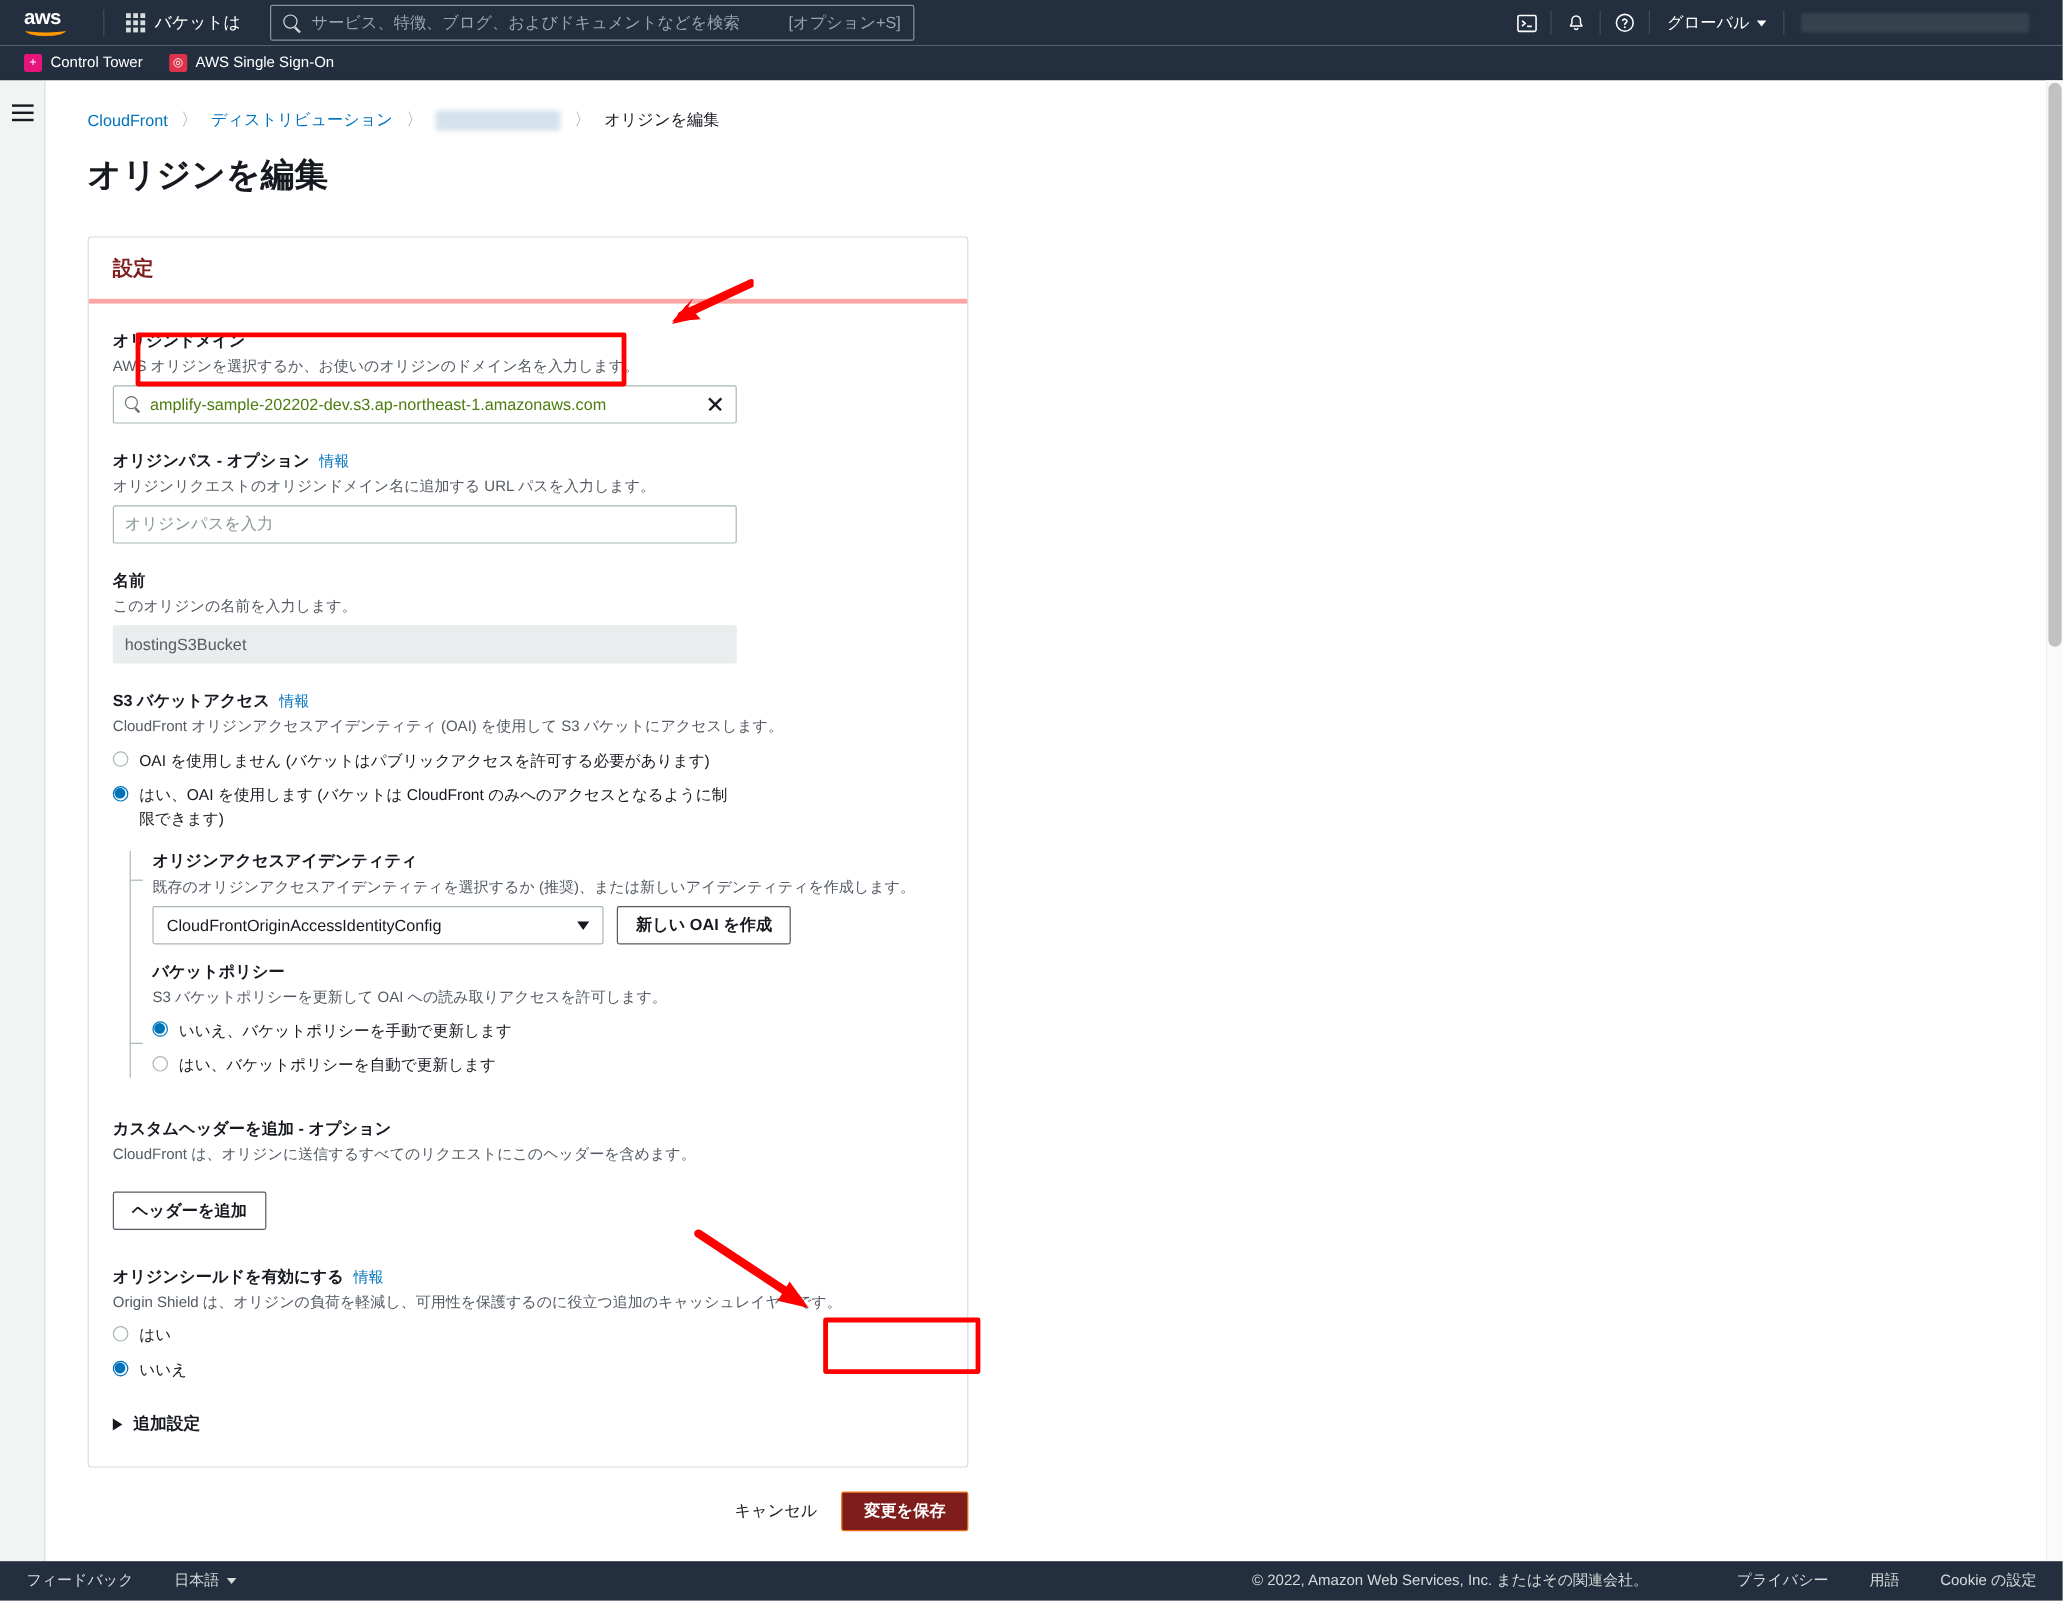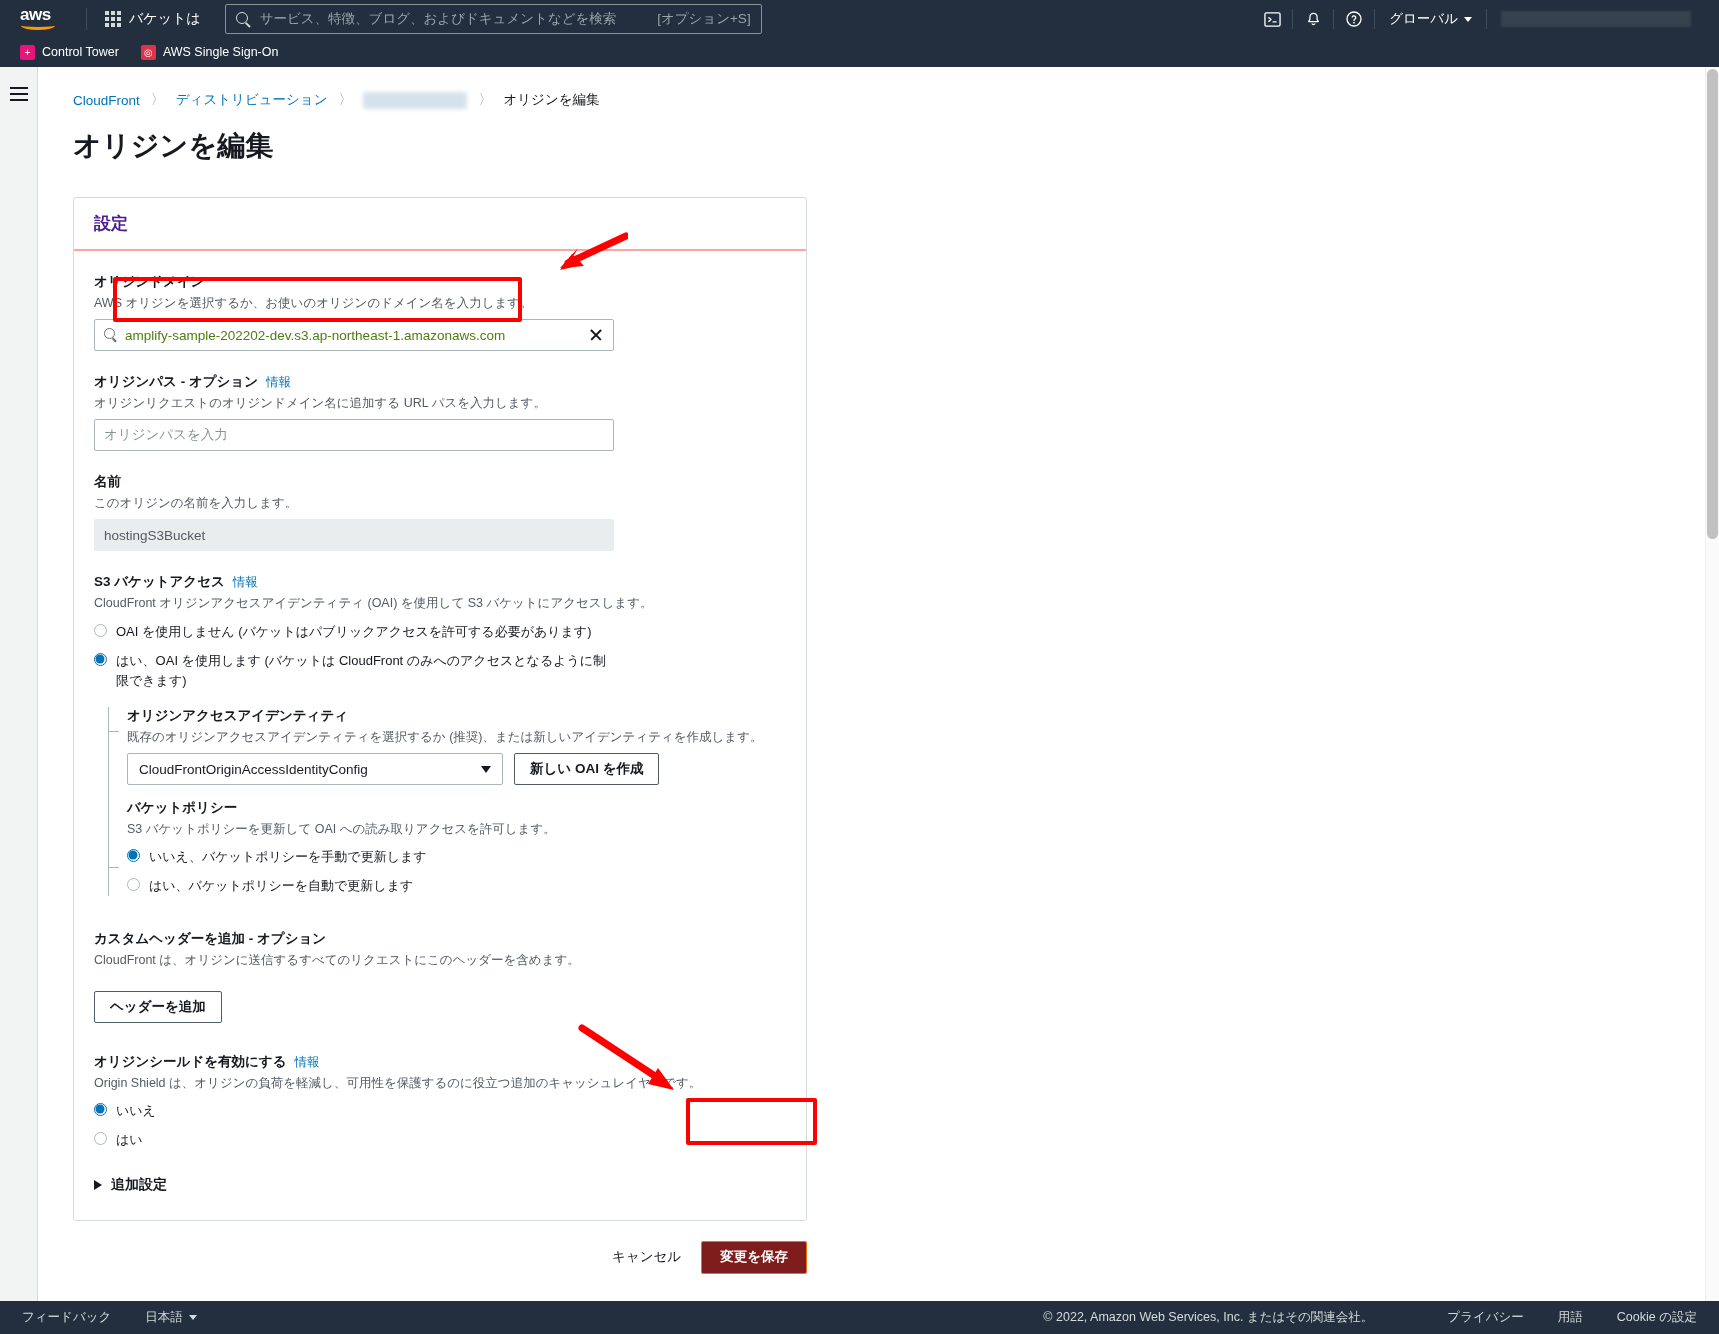--- a/index.html
+++ b/index.html
@@ -78,21 +78,21 @@
   .bc-cur { color: #16191f; }
   .bc-sep { color: #95a5a6; margin: 0 11px; font-size: 14px; }
   .bc-blur { width: 104px; height: 17px; background: #d4e2ec; filter: blur(2.2px); border-radius: 2px; display: inline-block; }
 
   .page-title { font-size: 28px; font-weight: 700; color: #16191f; padding: 18px 0 0 35px; letter-spacing: .2px; }
 
   .card {
     position: relative; margin: 32px 0 0 35px; width: 734px;
     border: 1px solid #d5dbdb; border-radius: 3px; background: #fff;
   }
-  .card-head { padding: 14px 20px; border-bottom: 2px solid #fca5a5; font-size: 17px; font-weight: 700; color: #4c1d95; }
+  .card-head { padding: 14px 20px; border-bottom: 4px solid #fca5a5; font-size: 17px; font-weight: 700; color: #7f1d1d; }
   .card-body { padding: 22px 20px 26px 20px; }
 
   .field { margin-bottom: 22px; }
   .flabel { font-size: 13.5px; font-weight: 700; color: #16191f; margin-bottom: 3px; display: flex; align-items: baseline; gap: 8px; }
   .info-link { color: #0073bb; font-size: 12.5px; font-weight: 400; cursor: pointer; }
   .fdesc { font-size: 12.5px; color: #545b64; margin-bottom: 7px; line-height: 1.45; }
 
   .inputbox {
     width: 520px; height: 32px; border: 1px solid #aab7b8; border-radius: 2px;
     display: flex; align-items: center; padding: 0 9px; background: #fff;
@@ -351,26 +351,26 @@
           <button class="btn" style="margin-top:14px;">ヘッダーを追加</button>
         </div>
 
         <div class="field" style="margin-top:30px;">
           <div class="flabel">
             <span>オリジンシールドを有効にする</span>
             <span class="info-link">情報</span>
           </div>
           <div class="fdesc">Origin Shield は、オリジンの負荷を軽減し、可用性を保護するのに役立つ追加のキャッシュレイヤーです。</div>
           <div class="radio-row">
+            <span class="rd"></span>
+            <span class="rlabel">はい</span>
+          </div>
+          <div class="radio-row">
             <span class="rd on"></span>
             <span class="rlabel">いいえ</span>
-          </div>
-          <div class="radio-row">
-            <span class="rd"></span>
-            <span class="rlabel">はい</span>
           </div>
         </div>
 
         <div class="expander" style="margin-top:26px;">
           <span class="tri"></span>
           <span>追加設定</span>
         </div>
 
       </div>
     </div>

